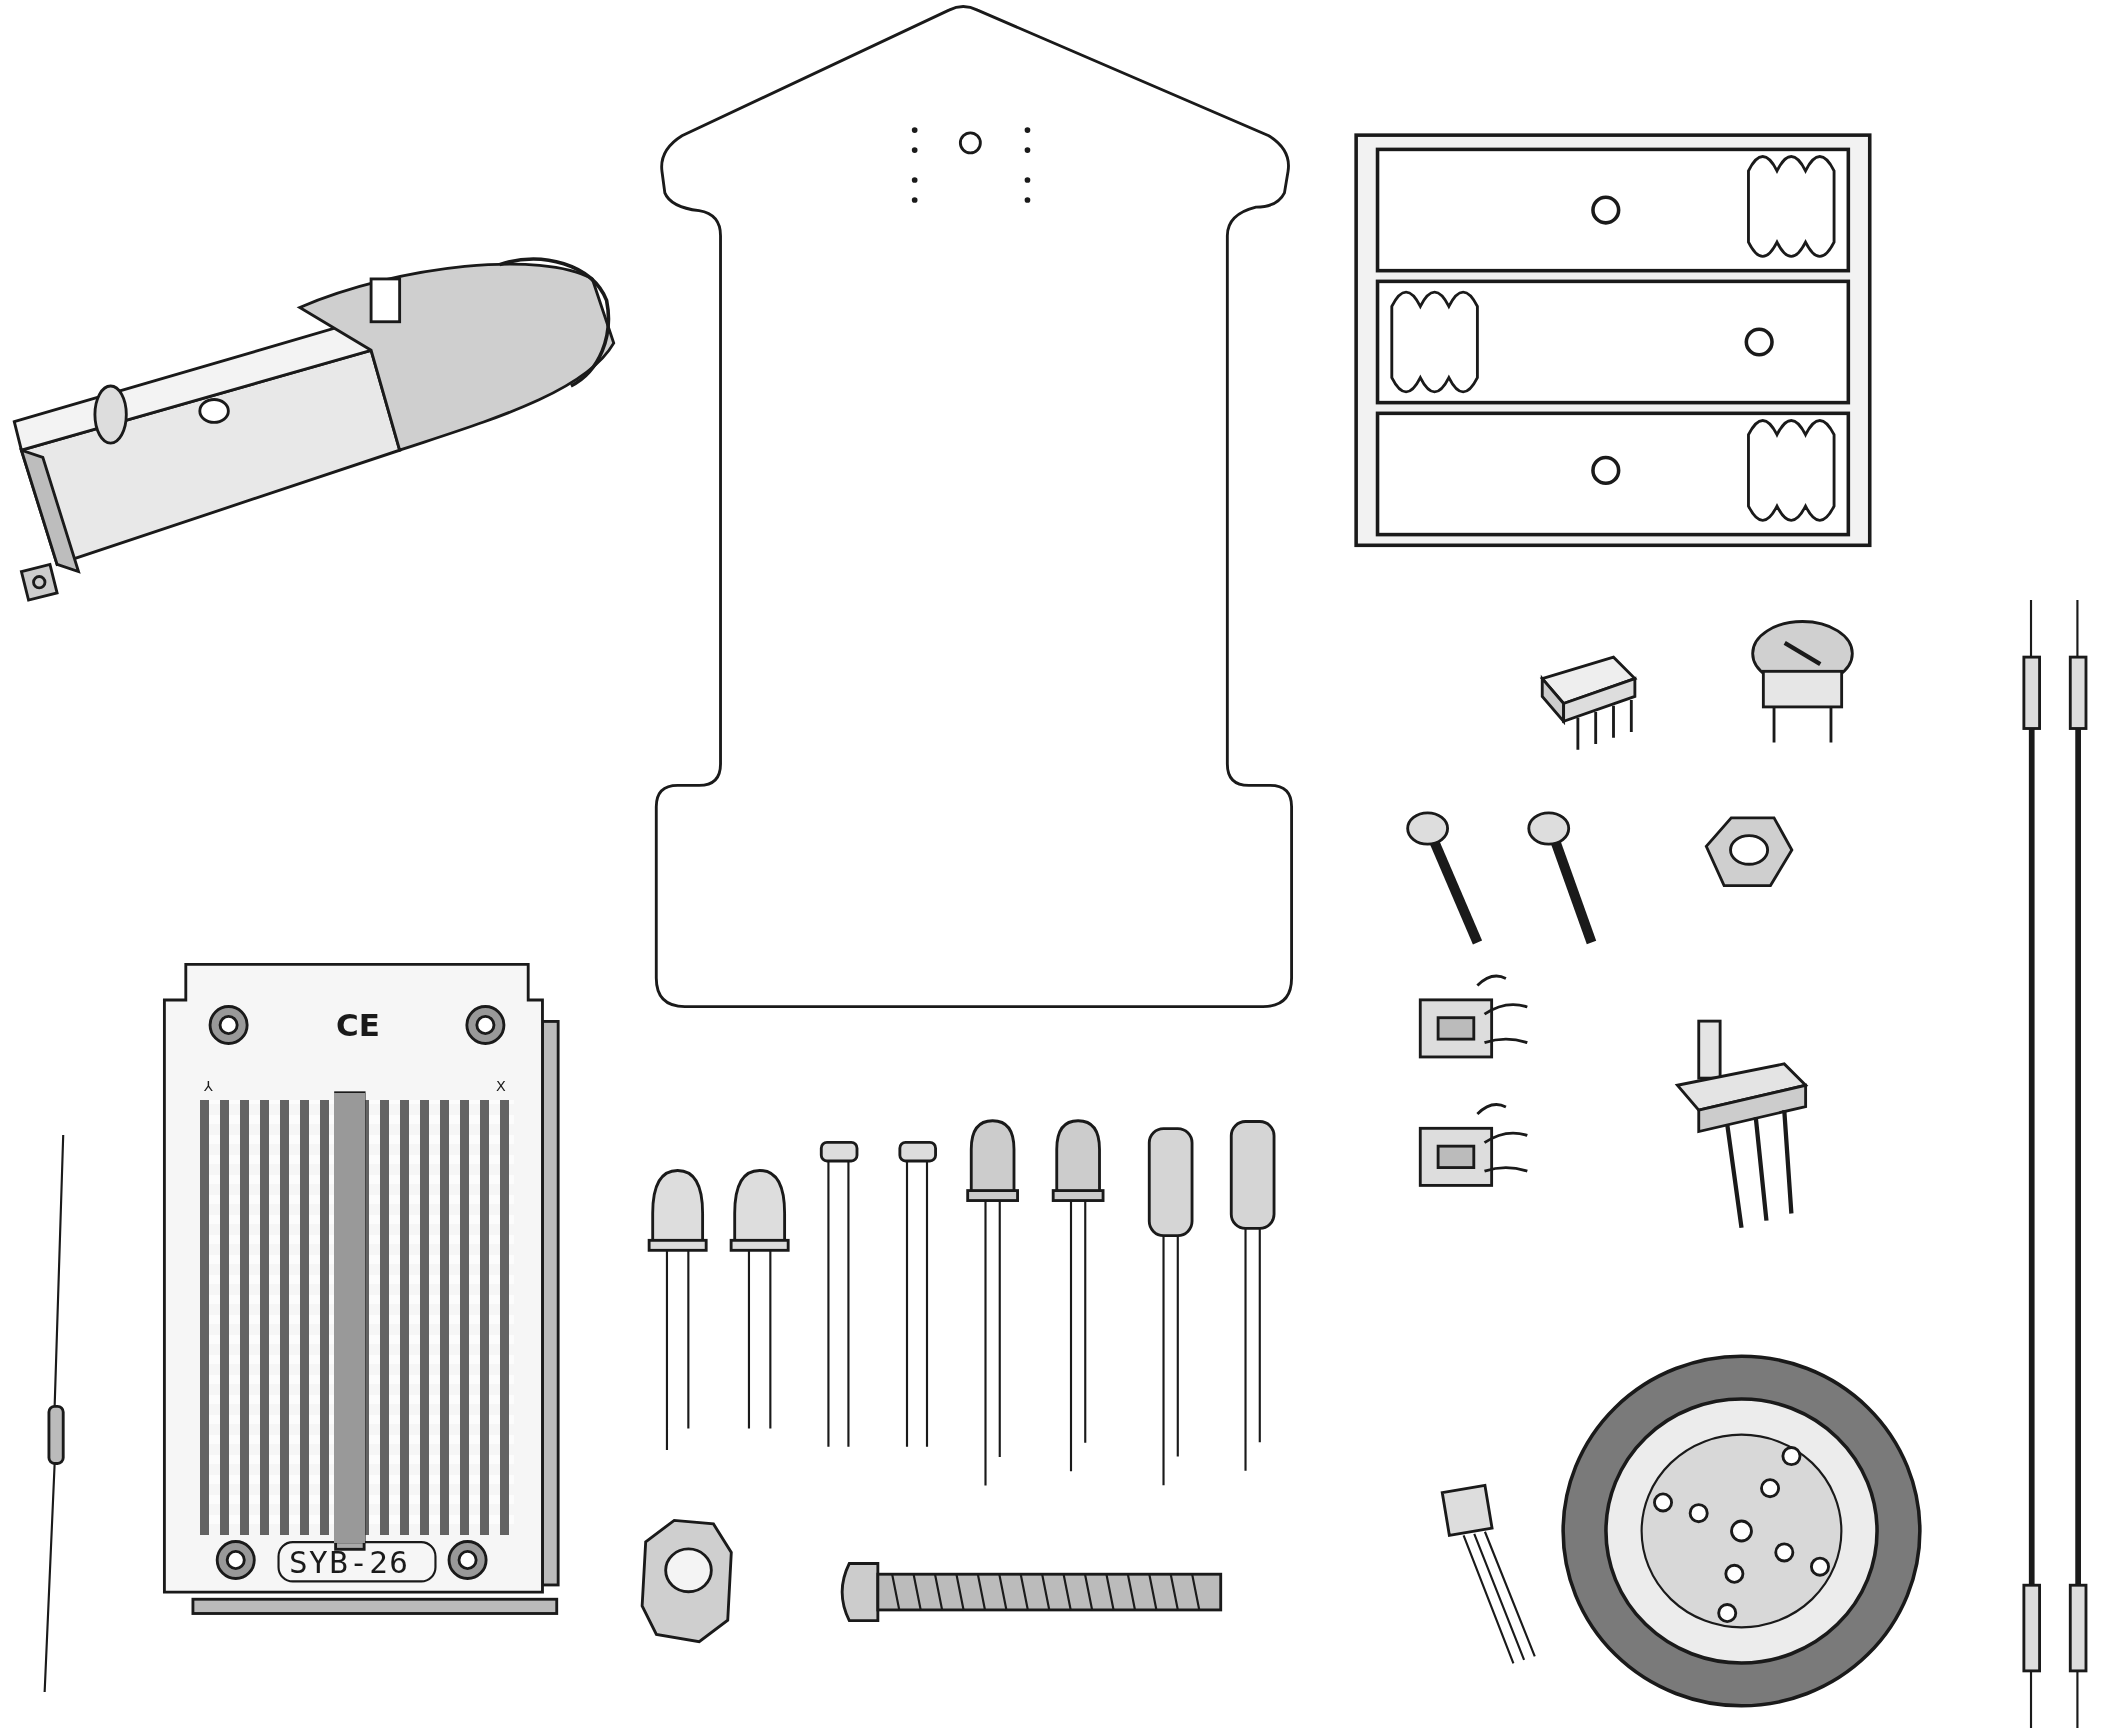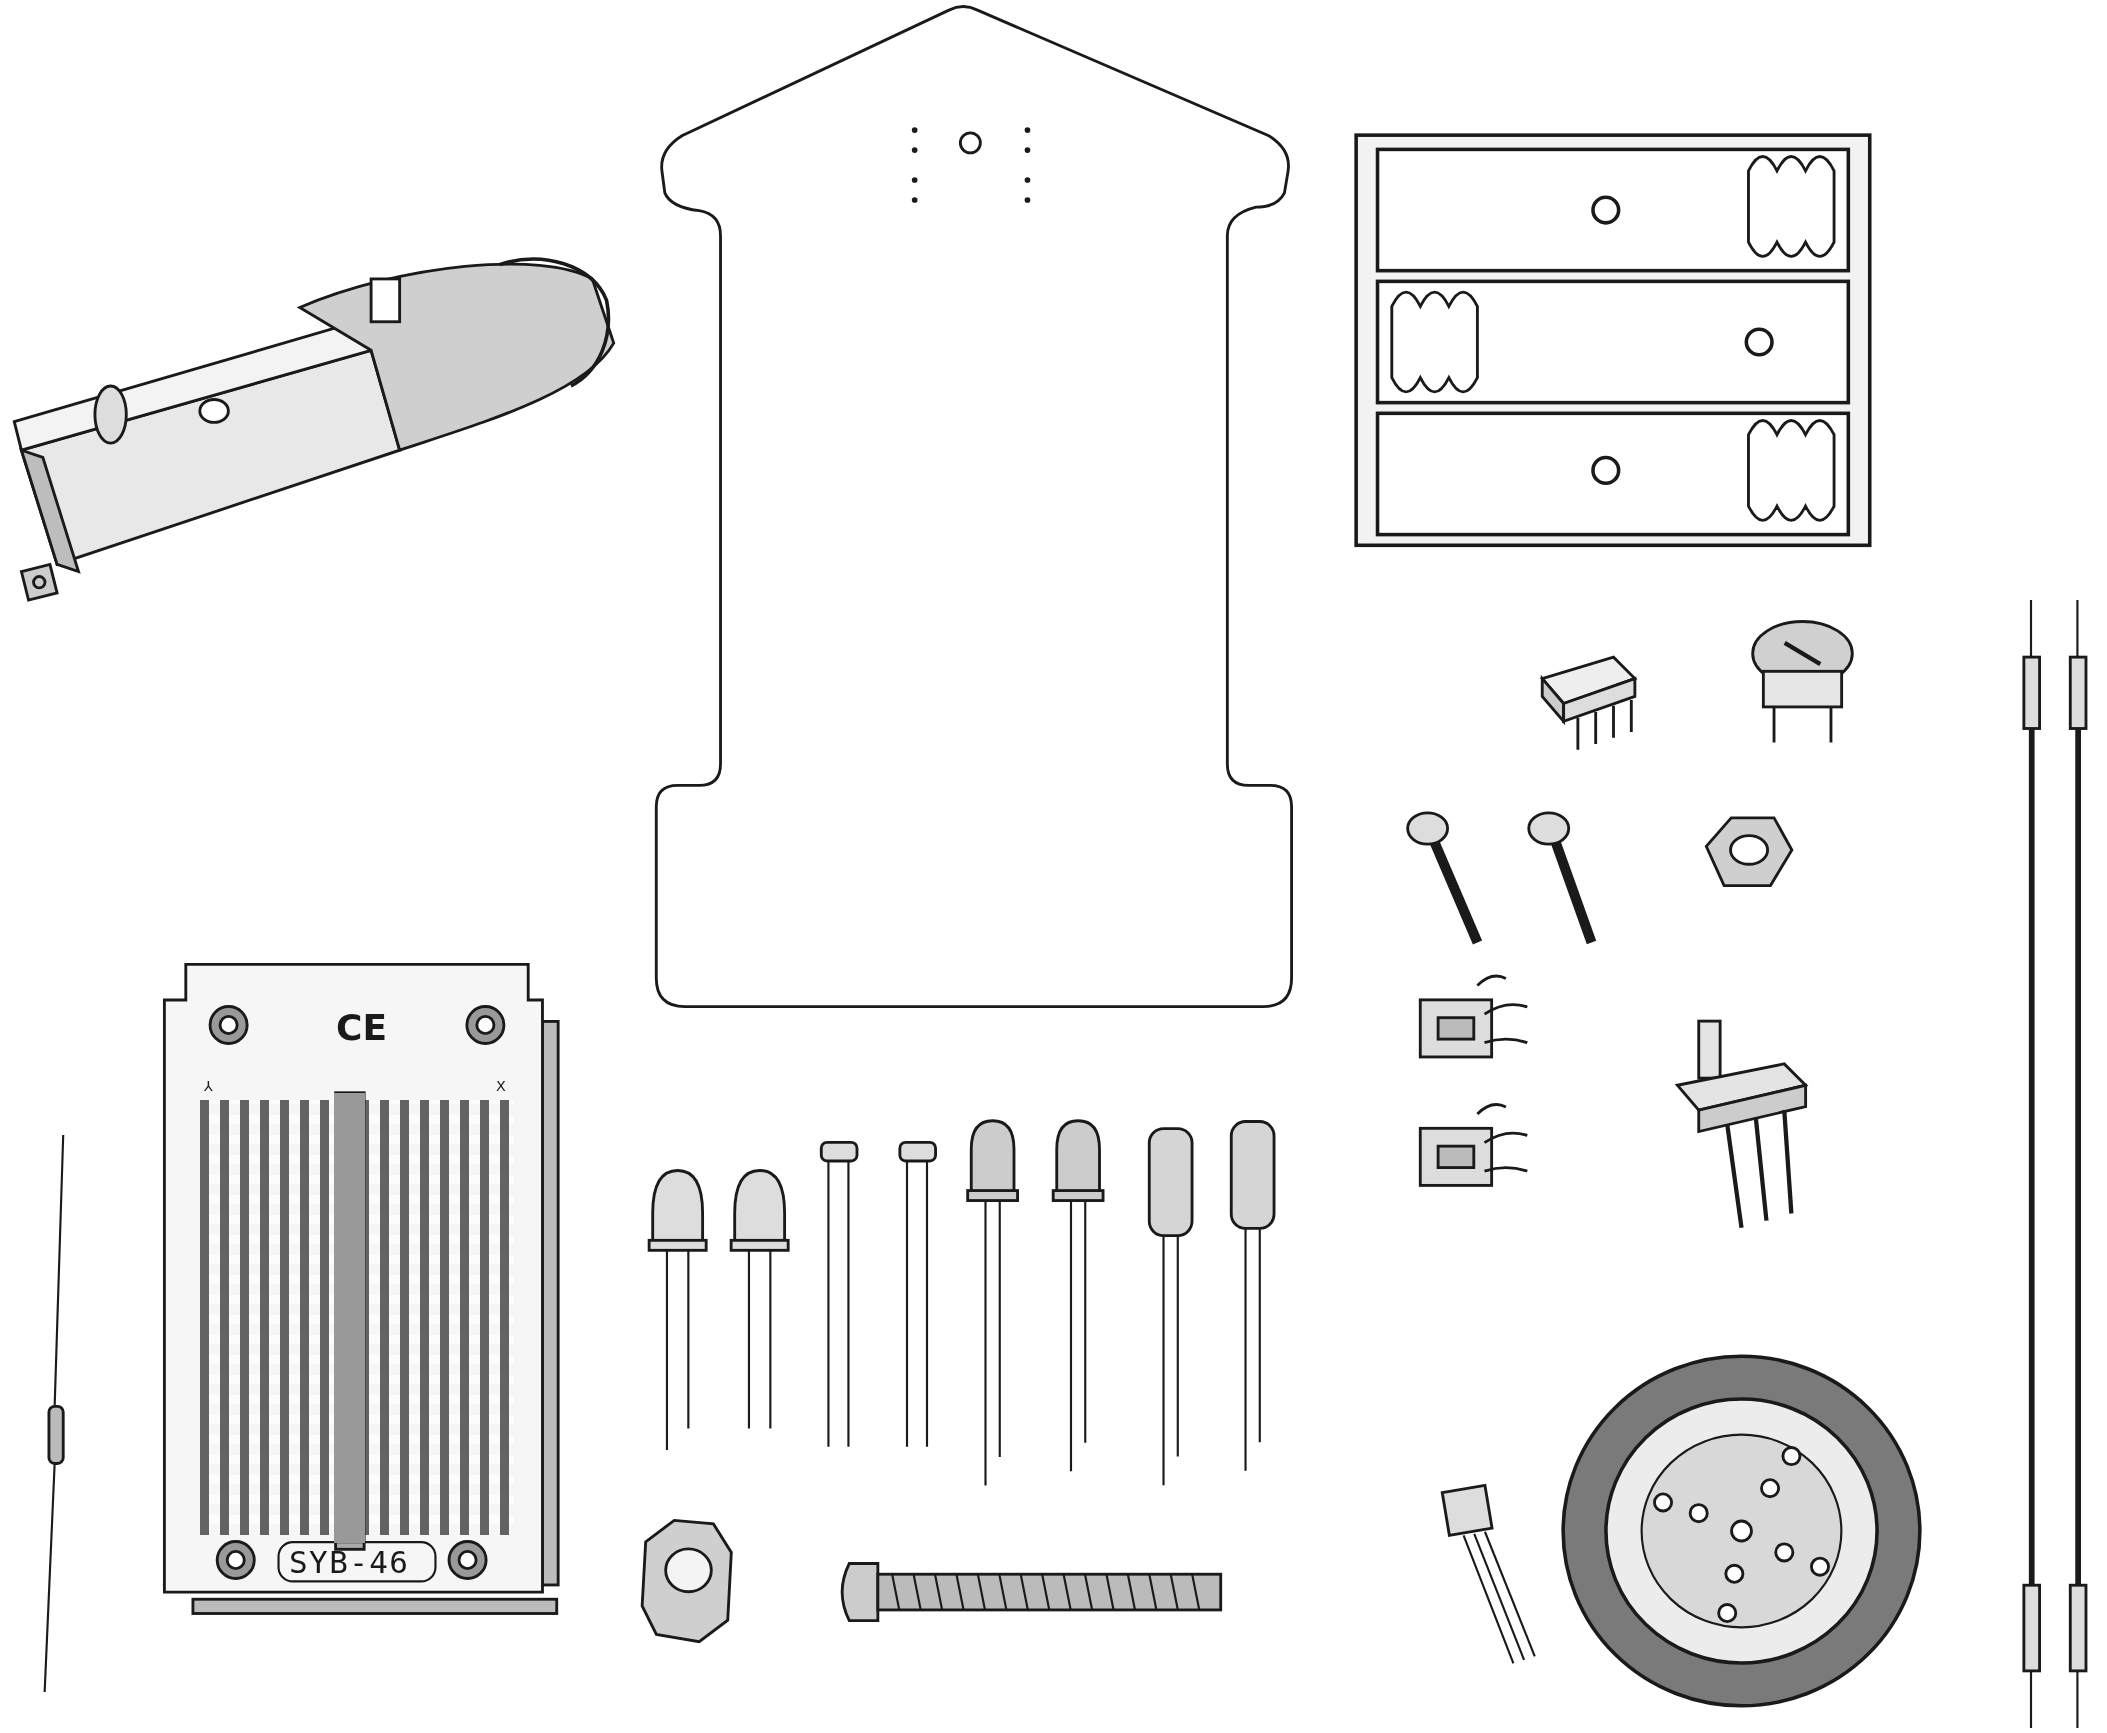--- a/index.html
+++ b/index.html
@@ -142,22 +142,22 @@
       <circle cx="120" cy="95" r="12" fill="#fff"></circle>
     <circle cx="480" cy="95" r="26" fill="#999"></circle>
       <circle cx="480" cy="95" r="12" fill="#fff"></circle>
     <circle cx="130" cy="845" r="26" fill="#999"></circle>
       <circle cx="130" cy="845" r="12" fill="#fff"></circle>
     <circle cx="455" cy="845" r="26" fill="#999"></circle>
       <circle cx="455" cy="845" r="12" fill="#fff"></circle>
     <rect x="270" y="190" width="40" height="640" fill="#aaa"></rect>
     <rect x="190" y="820" width="220" height="55" rx="20" fill="none" stroke-width="3"></rect>
   </svg>
-  <div style="position:absolute;left:193px;top:50px;font-size:36px;font-weight:bold;">CE</div>
-  <div style="position:absolute;left:146px;top:587px;font-family:'DejaVu Sans Mono',monospace;font-size:31px;letter-spacing:1.4px;">SYB-46</div>
+  <div style="position:absolute;left:193px;top:50px;font-size:31px;font-weight:bold;">CE</div>
+  <div style="position:absolute;left:146px;top:587px;font-family:'DejaVu Sans Mono',monospace;font-size:31px;letter-spacing:1.4px;">SYB-26</div>
   <div style="position:absolute;left:61px;top:121px;font-size:14.3px;transform:rotate(180deg);">Y</div>
   <div style="position:absolute;left:353px;top:121px;font-size:14.3px;">X</div>
   <div style="position:absolute;left:57px;top:143px;width:314px;height:435px;
               background-image:repeating-linear-gradient(90deg,#333 0 8.6px,transparent 8.6px 20px),
                                repeating-linear-gradient(0deg,transparent 0 11.4px,#fff 11.4px 20px);
               opacity:0.75;"></div>
   <div style="position:absolute;left:191px;top:136px;width:31px;height:450px;background:#999;"></div>
 </div>
 
 <div class="part" style="left:642px;top:1156px;width:164px;height:307px;">

